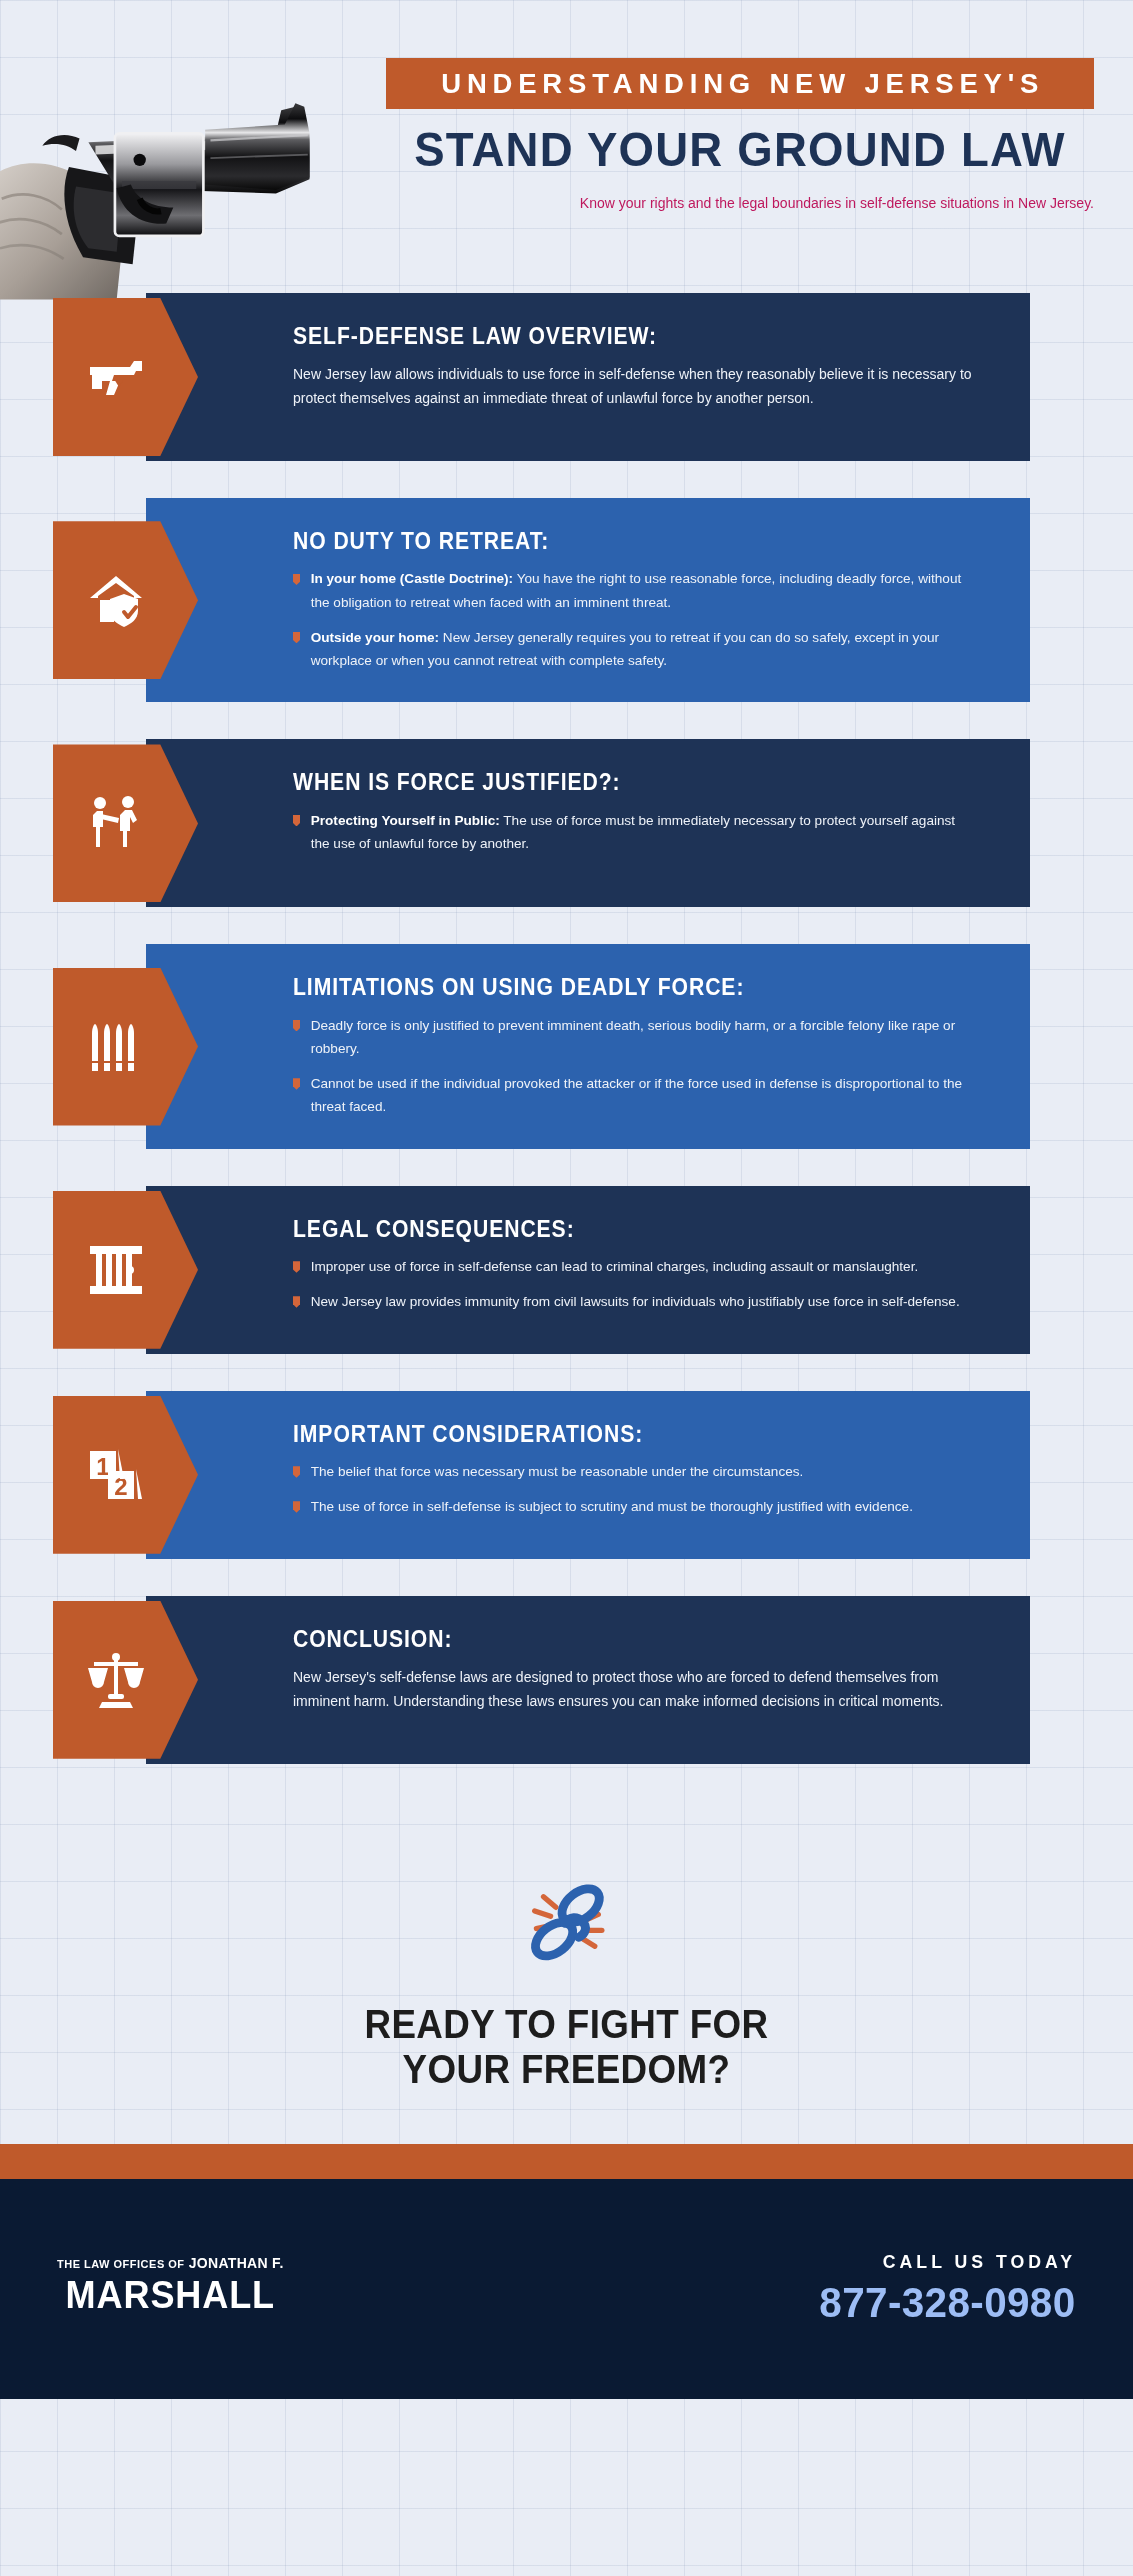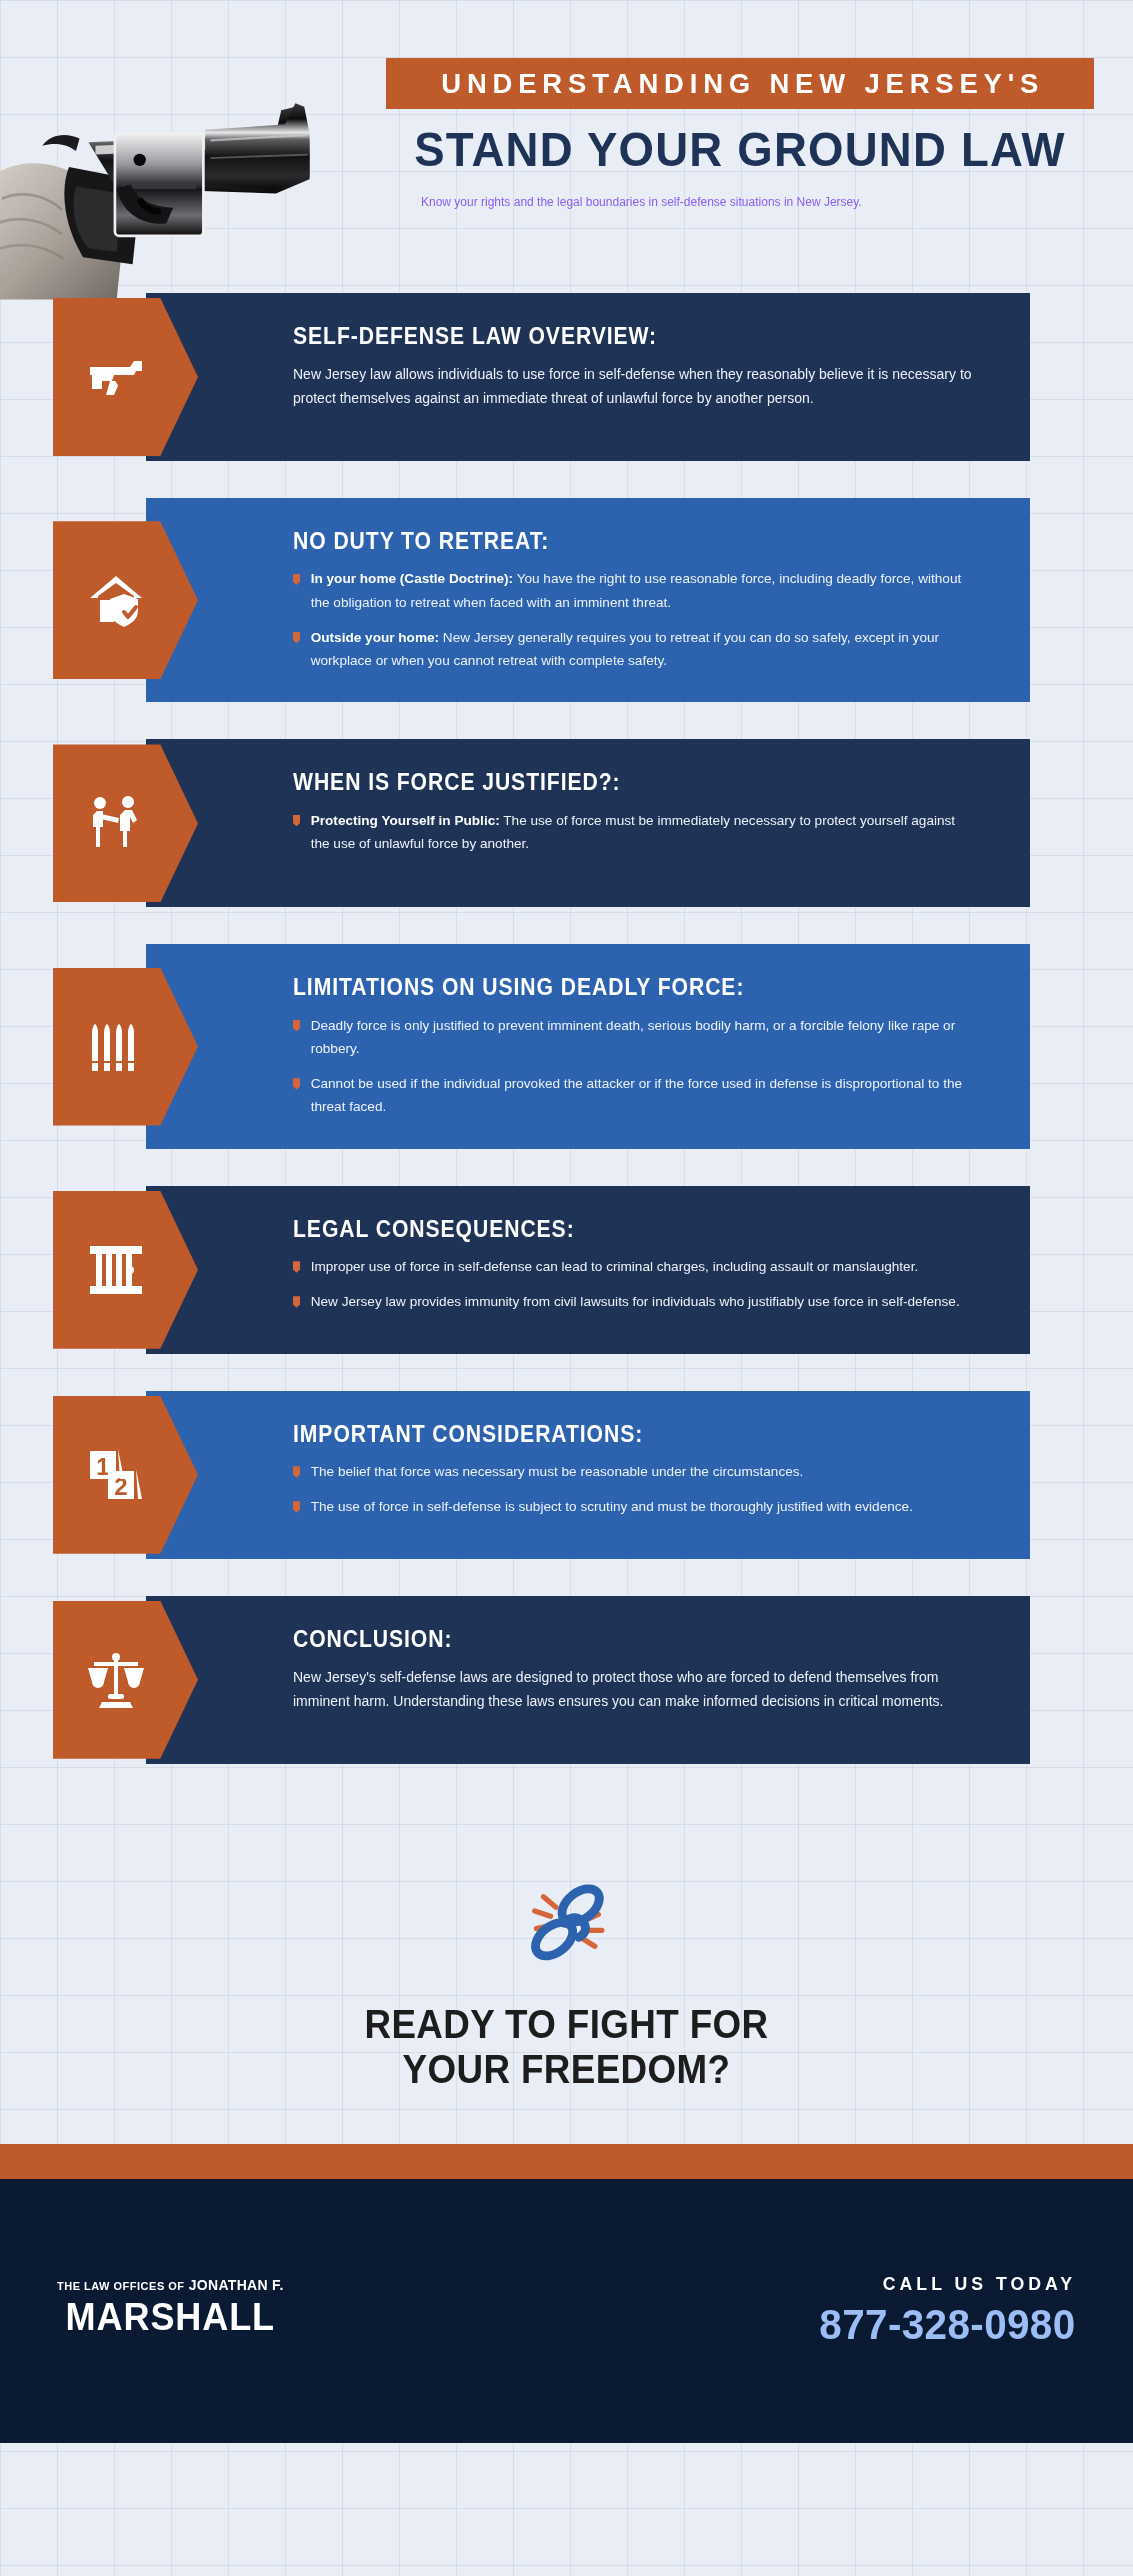--- a/index.html
+++ b/index.html
@@ -27,21 +27,21 @@
     padding:12.4px 14px 11.5px 19.5px; text-align:center; line-height:1;
     font-family:"Liberation Sans Narrow","Liberation Sans",sans-serif;
   }
   .headline{
     color:#1e3356; font-size:49px; font-weight:700; letter-spacing:1.3px;
     text-align:center; margin-top:16px; line-height:1.02;
     transform:scaleX(.93); transform-origin:center;
     font-family:"Liberation Sans Narrow","Liberation Sans",sans-serif;
   }
   .subhead{
-    color:#8b5cf6; font-size:12px; line-height:1.55; 
+    color:#be185d; font-size:14px; line-height:1.55; text-align:right;
     margin-top:17.7px; padding-left:35px;
   }
 
   
   .sections{ position:relative; padding:0 0 0 0; }
   .row{ position:relative; margin:0 103px 37px 103px; min-height:168px; }
   .panel{
     margin-left:43px; padding:30px 55px 30px 147px;
     min-height:168px;
   }
@@ -80,21 +80,21 @@
   .chain-wrap{ display:inline-block; }
   .cta-title{
     color:#1d1d1d; font-size:40px; font-weight:700; line-height:1.12;
     letter-spacing:0.4px; margin-top:28px; transform:scaleX(.92);
     font-family:"Liberation Sans Narrow","Liberation Sans",sans-serif;
   }
 
   
   .orange-bar{ height:35px; background:#bf5a2b; }
   .footer{
-    background:#0a1a33; height:264px; position:relative;
+    background:#0a1a33; height:220px; position:relative;
     display:flex; align-items:center; justify-content:space-between;
     padding:0 57px;
   }
   .logo-block{ color:#ffffff; line-height:1; padding-bottom:8.9px; }
   .logo-top{
     font-size:14px; font-weight:700; letter-spacing:0.3px; white-space:nowrap;
     font-family:"Liberation Sans Narrow","Liberation Sans",sans-serif;
   }
   .logo-top .small{ font-size:11px; letter-spacing:0.5px; }
   .logo-main{

